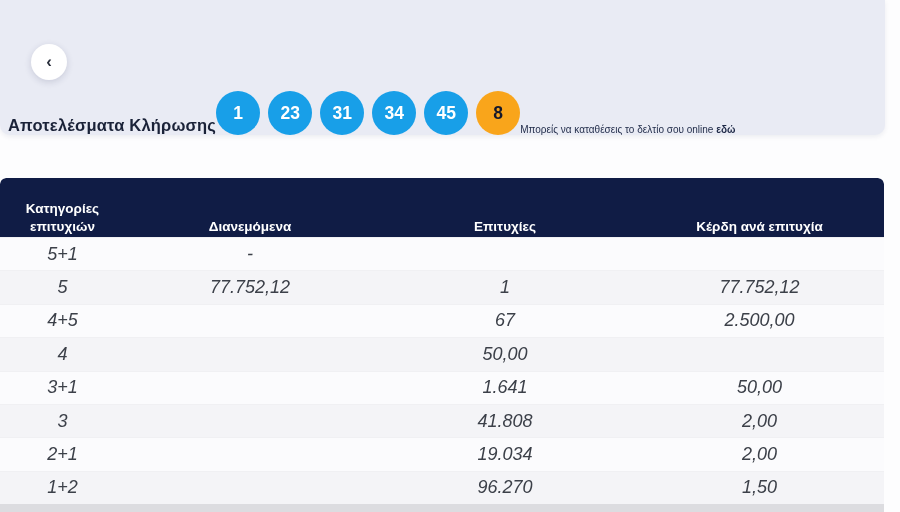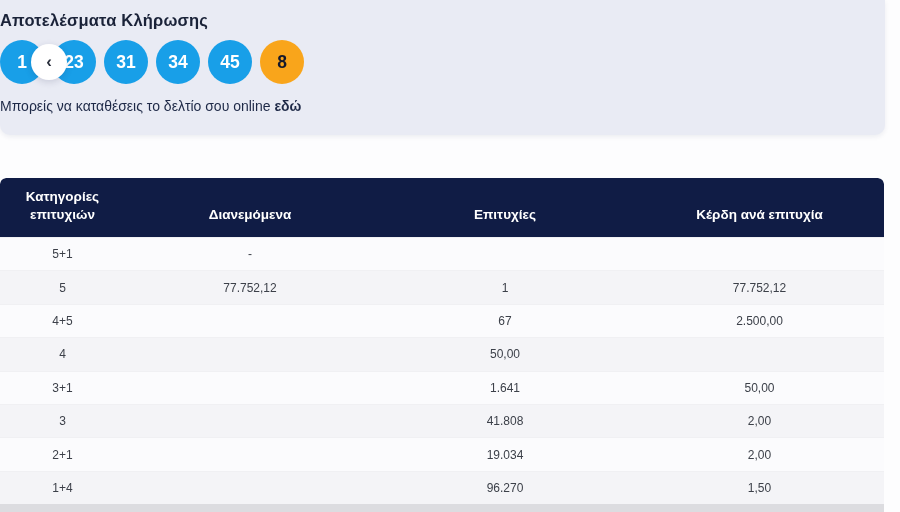--- a/index.html
+++ b/index.html
@@ -28,21 +28,21 @@
     box-shadow: 0 2px 7px rgba(30,40,80,0.16);
     cursor: pointer;
     display: flex; align-items: center; justify-content: center;
   }
   .back-button span {
     font-size: 17px; font-weight: bold; color: #2a2f3c;
     line-height: 1; margin-top: -2px;
   }
   .panel-content {
     height: 100%;
-    display: flex; flex-direction: column; align-items: flex-start;
+    display: flex; flex-direction: row; align-items: flex-end; padding-left: 8px;
   }
   .panel-title {
     margin-top: 11px;
     font-size: 16.5px; font-weight: bold;
     color: #1a2238;
     letter-spacing: 0.2px;
   }
   .numbers-row {
     margin-top: 10px;
     display: flex; gap: 8px;
@@ -50,64 +50,65 @@
   .ball {
     width: 44px; height: 44px;
     border-radius: 50%;
     display: flex; align-items: center; justify-content: center;
     font-size: 17.5px; font-weight: bold;
   }
   .ball.blue { background: #189fe8; color: #ffffff; }
   .ball.orange { background: #f9a51b; color: #14182b; }
   .panel-subtitle {
     margin-top: 14px;
-    font-size: 14px;
+    font-size: 10px;
     color: #1e2947;
   }
   .panel-subtitle a {
     font-weight: bold; color: #1e2947;
     text-decoration: none; cursor: pointer;
   }
 
   
   .results-table {
     margin-top: 43px;
     width: 884px;
     border-radius: 6px 6px 0 0;
     overflow: hidden;
   }
   .thead {
     background: #101c45;
     height: 59px;
     display: grid;
     grid-template-columns: 125px 250px 260px 249px;
     align-items: end;
-    padding-bottom: 13px;
+    padding-bottom: 1px;
     border-radius: 6px 6px 0 0;
   }
   .thead .th {
     color: #ffffff;
     font-size: 13.5px; font-weight: bold;
     text-align: center;
     line-height: 1.35;
     padding: 0 18px;
   }
   .tbody .tr {
     display: grid;
     grid-template-columns: 125px 250px 260px 249px;
     height: 33.4px;
     align-items: center;
     background: #fbfbfd;
     border-top: 1px solid #f0f0f3;
   }
   .tbody .tr:nth-child(even) { background: #f4f4f7; }
   .tbody .td {
     text-align: center;
-    font-size: 12px;
+    font-size: 18px;
     color: #3c4049;
+    font-style: italic;
   }
   .table-footer-strip {
     width: 884px; height: 8px;
     background: #dcdce0;
   }
 </style>
 </head>
 <body>
 
 <div class="top-panel">
@@ -172,20 +173,20 @@
       <div class="td">41.808</div>
       <div class="td">2,00</div>
     </div>
     <div class="tr">
       <div class="td">2+1</div>
       <div class="td"></div>
       <div class="td">19.034</div>
       <div class="td">2,00</div>
     </div>
     <div class="tr">
-      <div class="td">1+4</div>
+      <div class="td">1+2</div>
       <div class="td"></div>
       <div class="td">96.270</div>
       <div class="td">1,50</div>
     </div>
   </div>
   <div class="table-footer-strip"></div>
 </div>
 
 </body></html>

